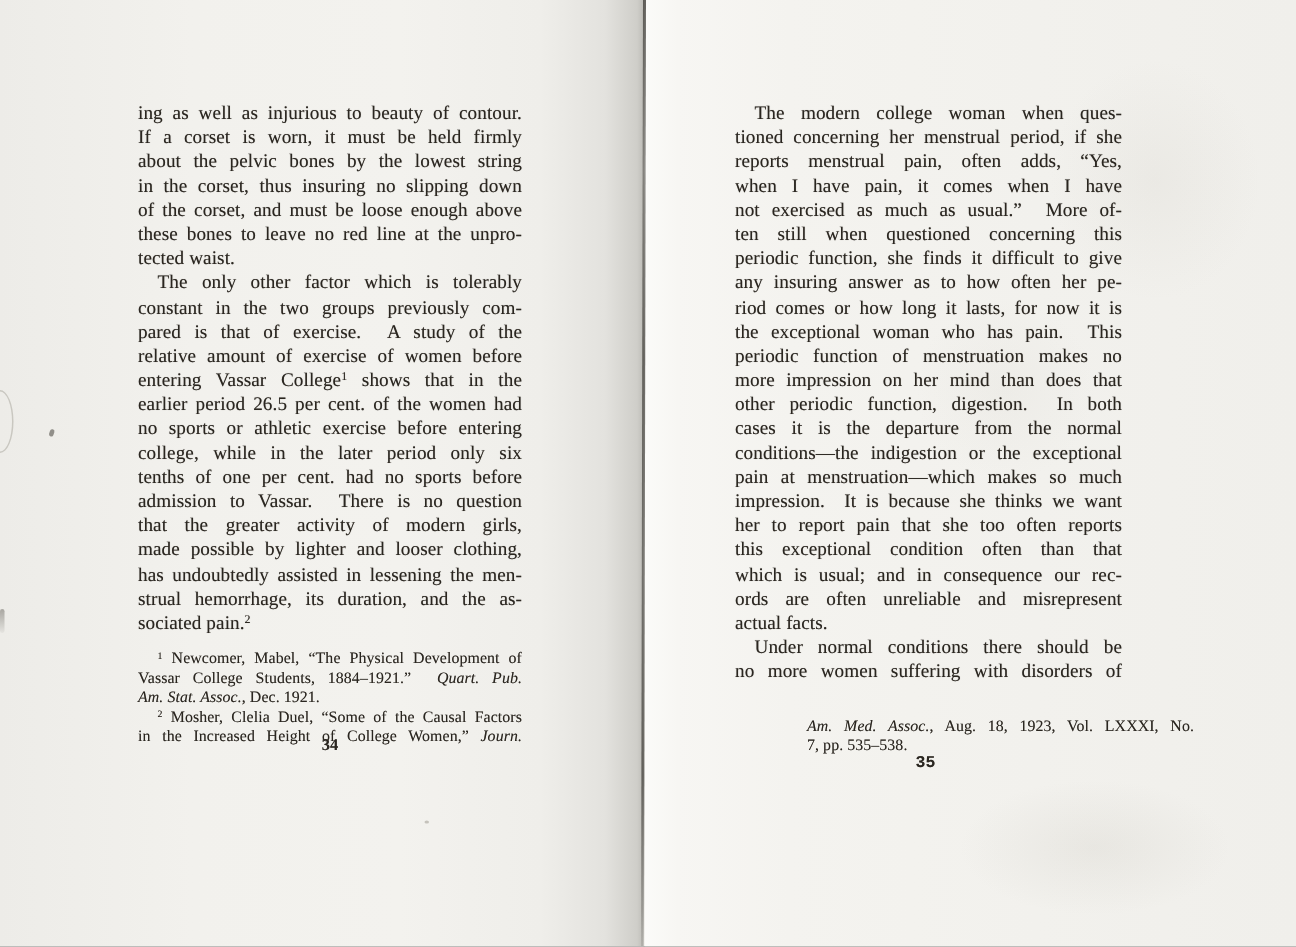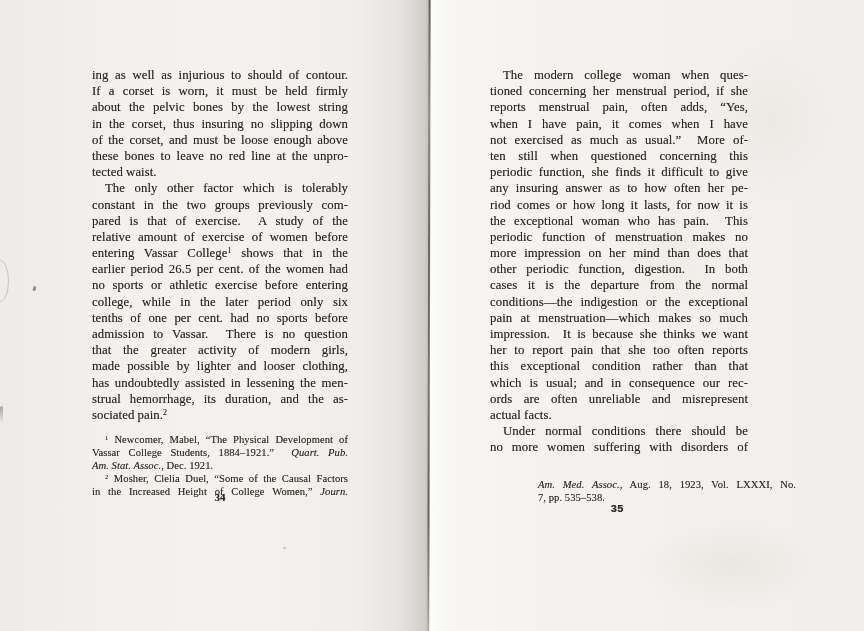--- a/index.html
+++ b/index.html
@@ -92,21 +92,21 @@
 
   <div class="blotch b1"></div>
   <div class="blotch b2"></div>
   <div class="blotch b3"></div>
   <div class="mark-curve"></div>
   <div class="mark-speck"></div>
   <div class="mark-dash"></div>
   <div class="mark-dot"></div>
 
   <div class="textblock body-text tb-left-body">
-      <div class="line">ing as well as injurious to should of contour.</div>
+      <div class="line">ing as well as injurious to beauty of contour.</div>
       <div class="line">If a corset is worn, it must be held firmly</div>
       <div class="line">about the pelvic bones by the lowest string</div>
       <div class="line">in the corset, thus insuring no slipping down</div>
       <div class="line">of the corset, and must be loose enough above</div>
       <div class="line">these bones to leave no red line at the unpro-</div>
       <div class="line flush">tected waist.</div>
       <div class="line ind">The only other factor which is tolerably</div>
       <div class="line">constant in the two groups previously com-</div>
       <div class="line">pared is that of exercise.&nbsp; A study of the</div>
       <div class="line">relative amount of exercise of women before</div>
@@ -145,21 +145,21 @@
       <div class="line">riod comes or how long it lasts, for now it is</div>
       <div class="line">the exceptional woman who has pain.&nbsp; This</div>
       <div class="line">periodic function of menstruation makes no</div>
       <div class="line">more impression on her mind than does that</div>
       <div class="line">other periodic function, digestion.&nbsp; In both</div>
       <div class="line">cases it is the departure from the normal</div>
       <div class="line">conditions—the indigestion or the exceptional</div>
       <div class="line">pain at menstruation—which makes so much</div>
       <div class="line">impression.&nbsp; It is because she thinks we want</div>
       <div class="line">her to report pain that she too often reports</div>
-      <div class="line">this exceptional condition rather than that</div>
+      <div class="line">this exceptional condition often than that</div>
       <div class="line">which is usual; and in consequence our rec-</div>
       <div class="line">ords are often unreliable and misrepresent</div>
       <div class="line flush">actual facts.</div>
       <div class="line ind">Under normal conditions there should be</div>
       <div class="line">no more women suffering with disorders of</div>
     </div>
 
   <div class="textblock footnote-text tb-right-fn">
       <div class="line"><i>Am. Med. Assoc.</i>, Aug. 18, 1923, Vol. LXXXI, No.</div>
       <div class="line flush">7, pp. 535–538.</div>

